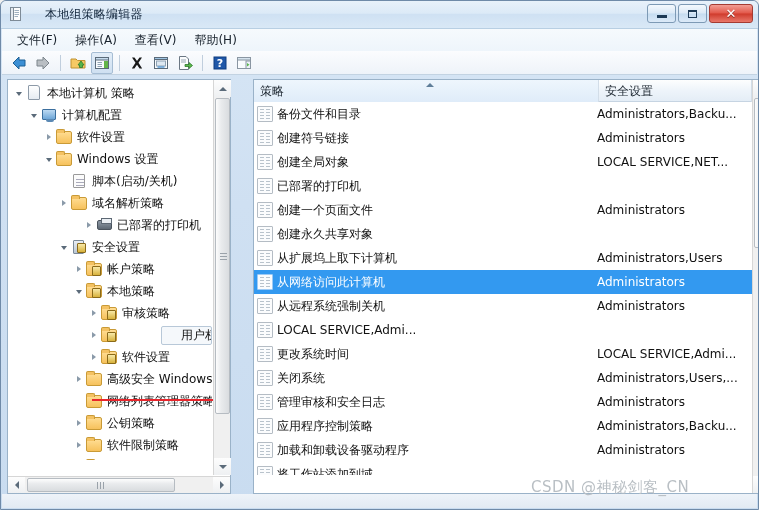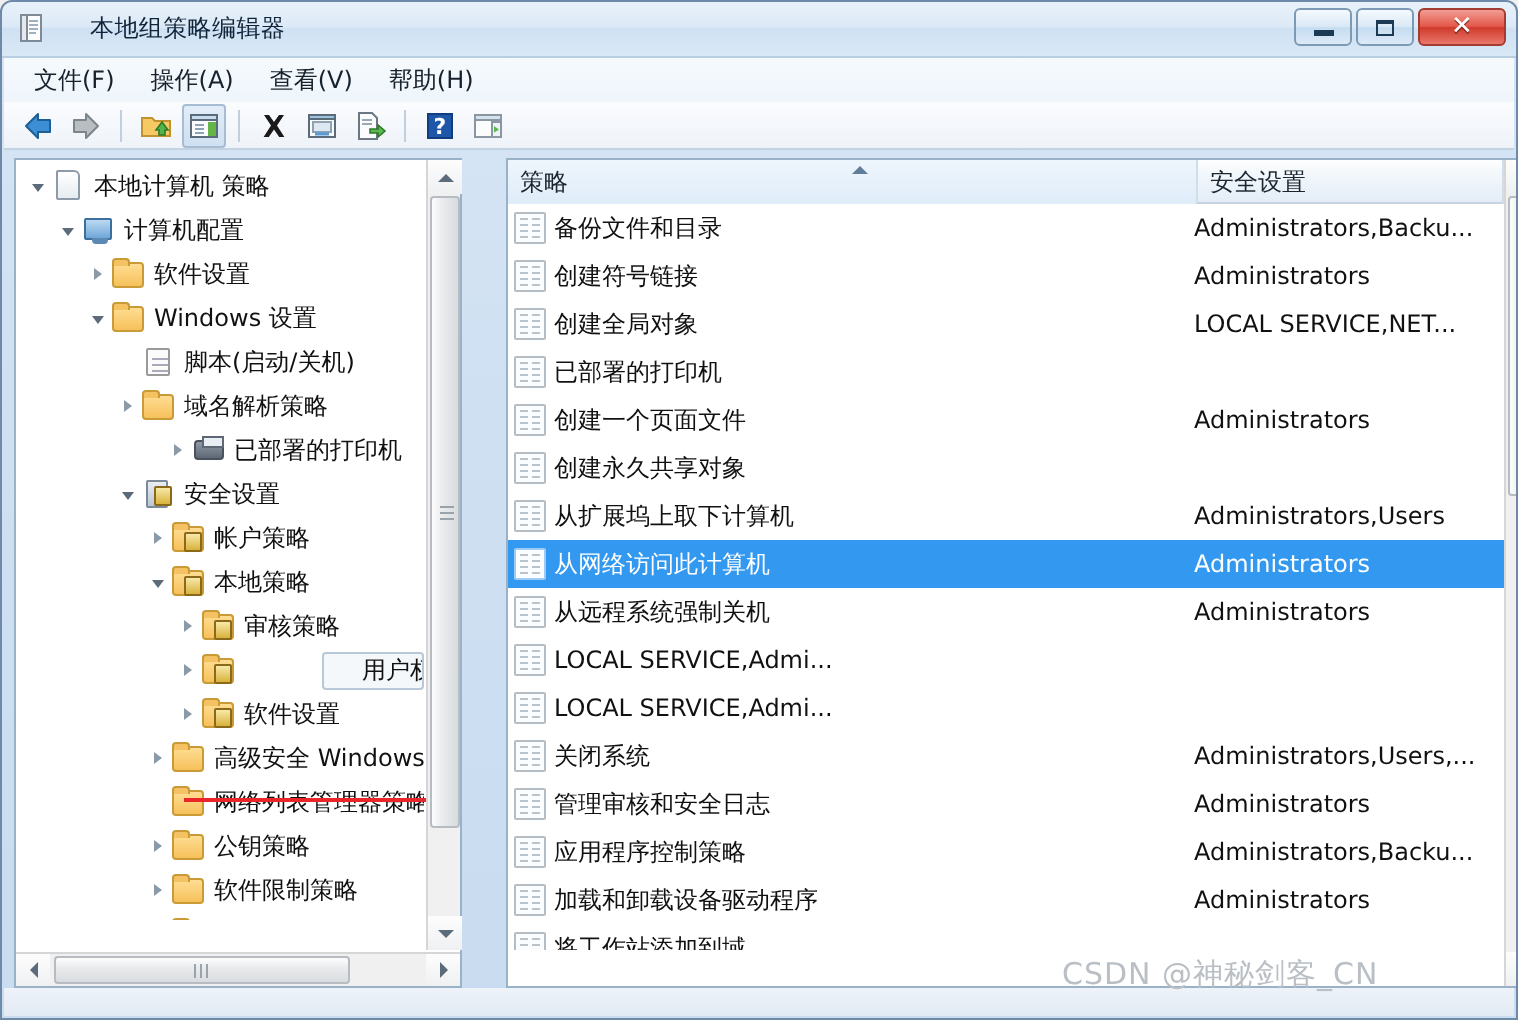--- a/index.html
+++ b/index.html
@@ -788,20 +788,21 @@
         <div class="lv-row">
           <span class="pico">
             <span class="policy-icon"></span>
           </span>
           <span class="lv-value">LOCAL SERVICE,Admi...</span>
         </div>
         <div class="lv-row">
           <span class="pico">
             <span class="policy-icon"></span>
           </span>
+          <span class="lv-name">更改系统时间</span>
           <span class="lv-value">LOCAL SERVICE,Admi...</span>
         </div>
         <div class="lv-row">
           <span class="pico">
             <span class="policy-icon"></span>
           </span>
           <span class="lv-name">关闭系统</span>
           <span class="lv-value">Administrators,Users,...</span>
         </div>
         <div class="lv-row">

